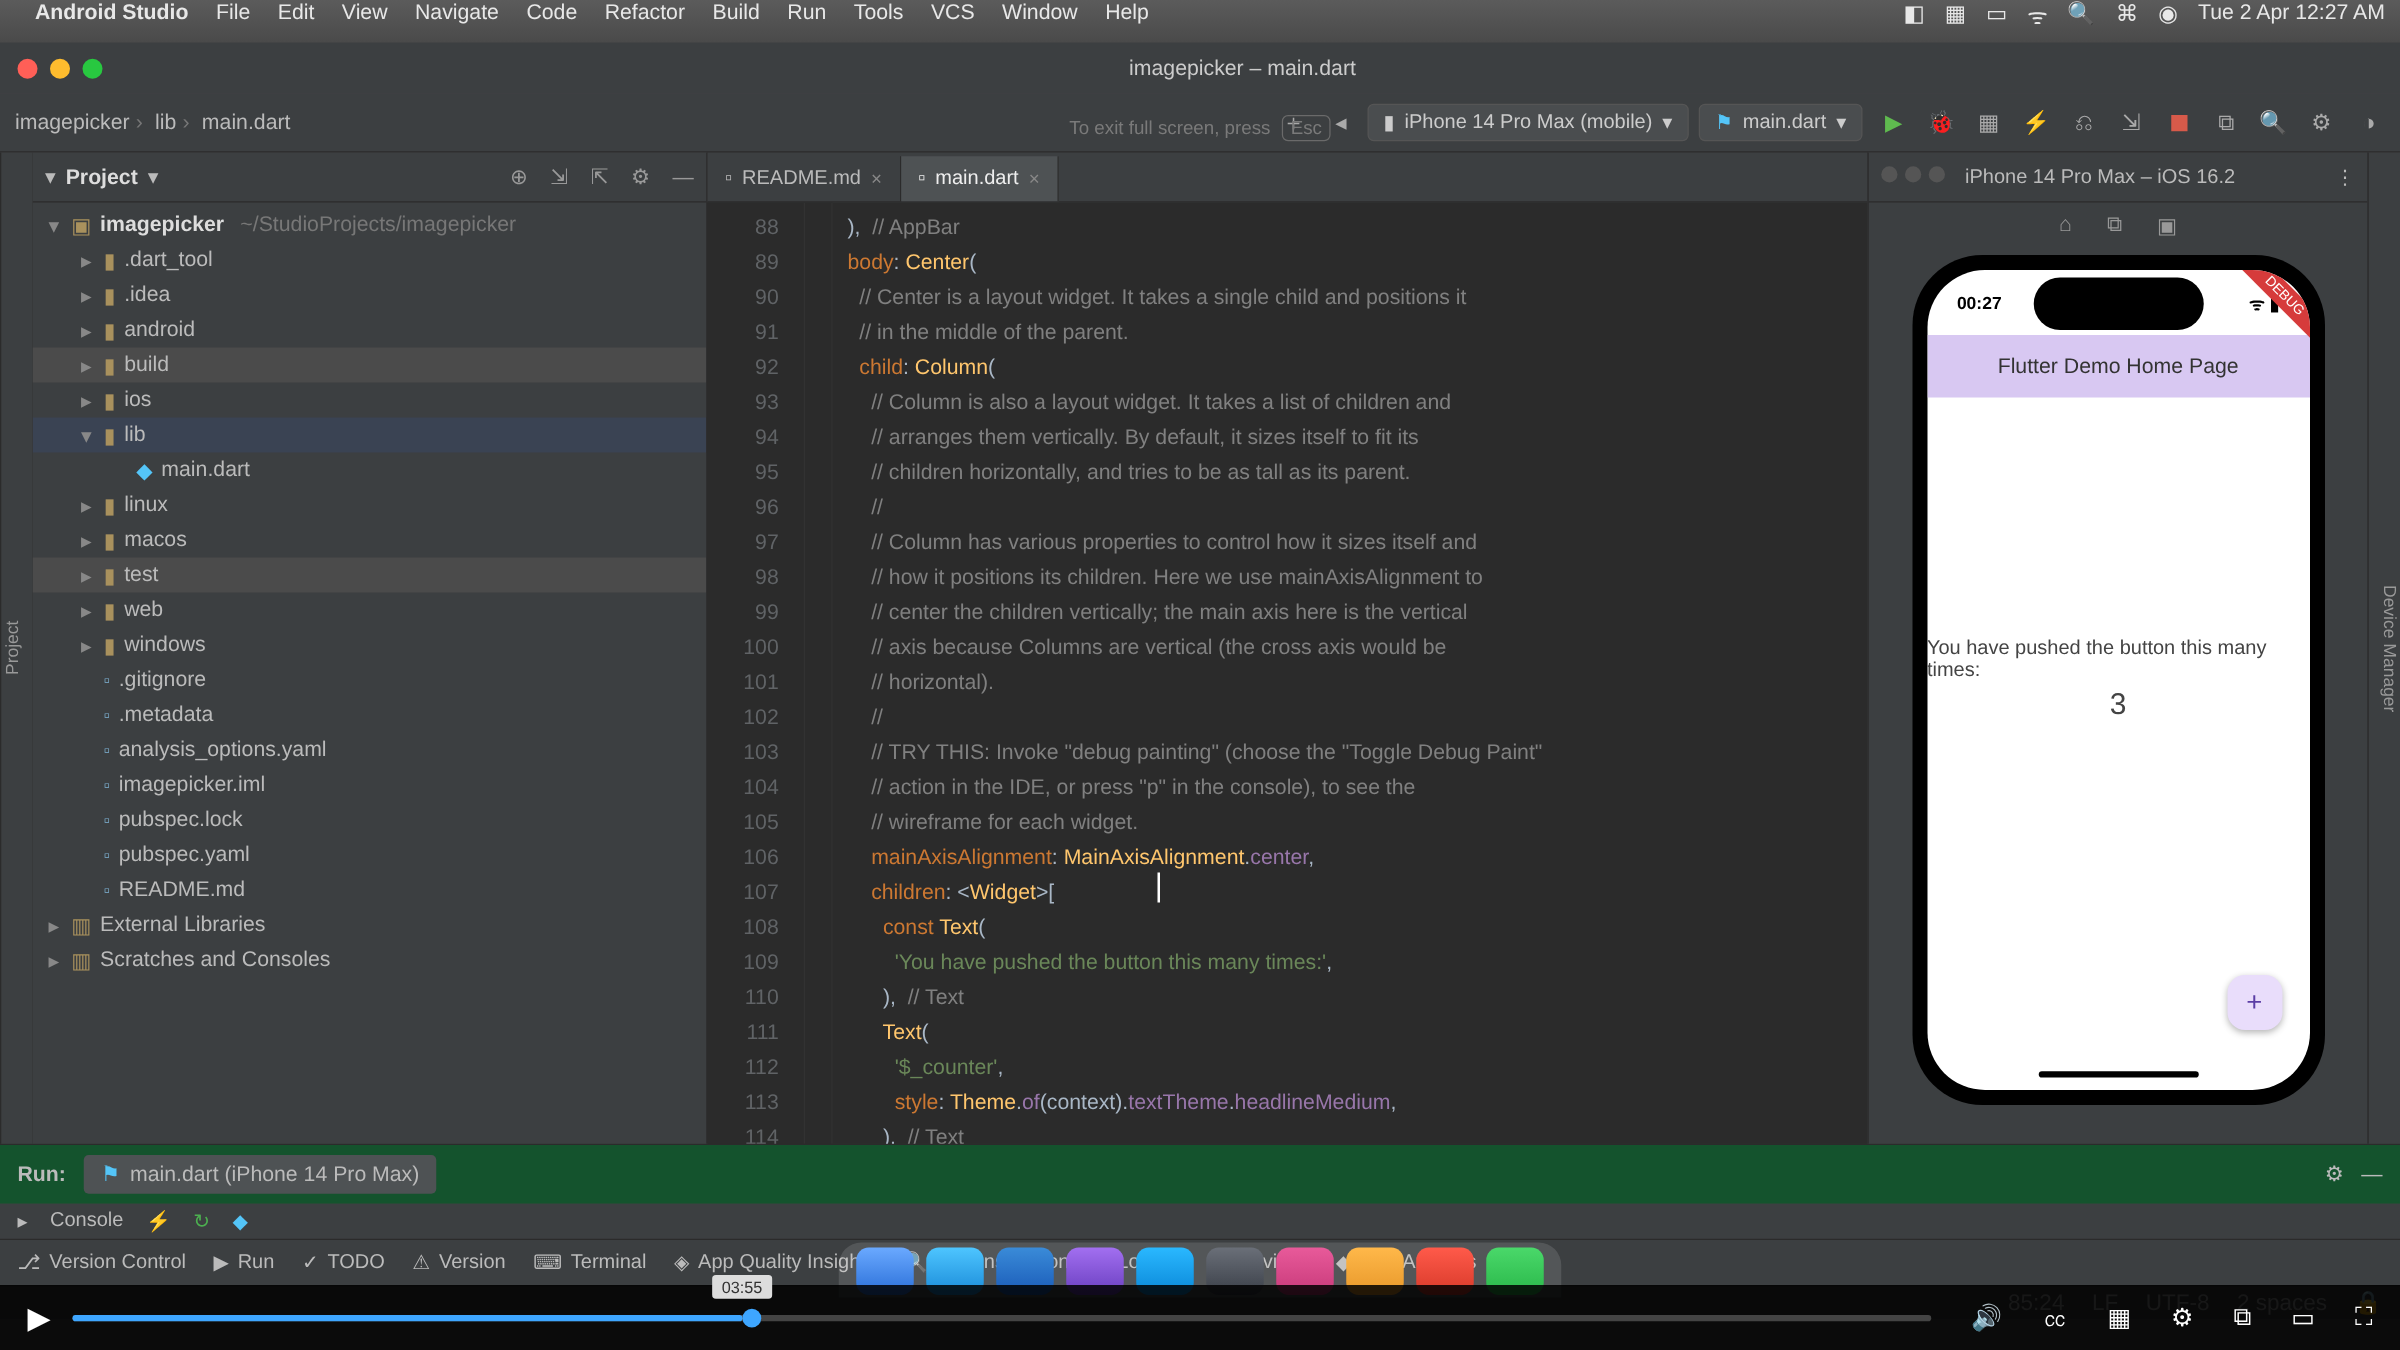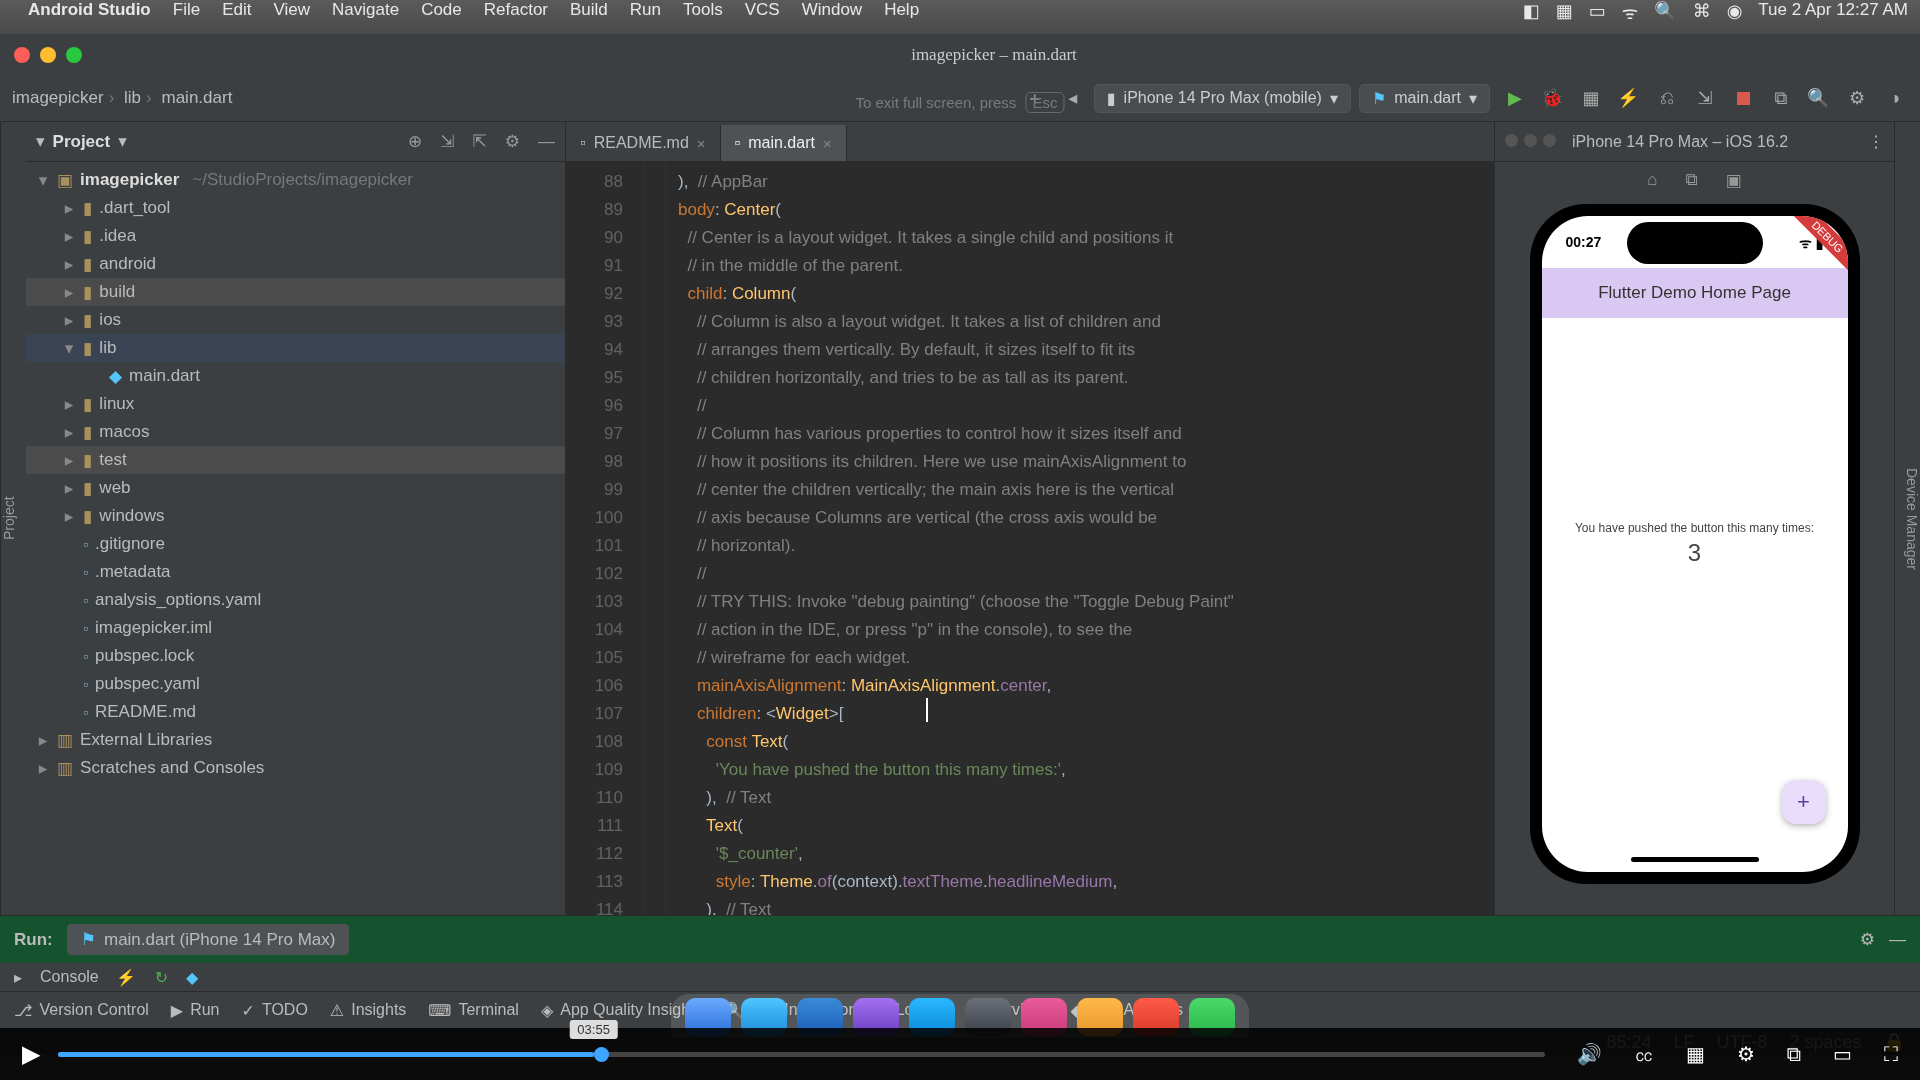--- a/index.html
+++ b/index.html
@@ -13,21 +13,21 @@
 .menubar .spacer { flex:1; }
 .menubar .tray-icon { margin-left:16px; font-size:18px; }
 .menubar .clock { margin-left:16px; }
 
 
 .window { position:relative; }
 .titlebar { height:41px; background:#3c3f41; display:flex; align-items:center; padding:0 14px; color:#bbb; font-size:17px; }
 .traffic { display:flex; gap:10px; }
 .traffic span { width:16px; height:16px; border-radius:50%; display:inline-block; }
 .tl-red{background:#ff5f57}.tl-yel{background:#febc2e}.tl-grn{background:#28c840}
-.titlebar .title { flex:1; text-align:center; color:#ccc;font-family:Liberation Serif, serif; }
+.titlebar .title { flex:1; text-align:center; color:#ccc; }
 .fullscreen-hint { position:absolute; left:50%; top:60px; transform:translateX(-50%); color:#7a7a7a; font-size:15px; }
 .fullscreen-hint .esc { border:1px solid #6a6a6a; border-radius:5px; padding:1px 6px; margin-left:5px; }
 
 
 .navrow { height:47px; background:#3c3f41; display:flex; align-items:center; padding:0 12px; color:#bbb; border-bottom:1px solid #2b2b2b; }
 .crumb { margin-right:8px; }
 .crumb .sep { color:#777; margin:0 5px; }
 .navrow .spacer { flex:1; }
 .pill { background:#4a4d4f; border:1px solid #555; border-radius:5px; padding:4px 12px; margin-left:8px; display:flex; align-items:center; gap:8px; color:#ccc; font-size:16px; }
 .toolbar-icon { width:26px; height:26px; margin-left:12px; display:inline-flex; align-items:center; justify-content:center; color:#aaa; font-size:18px; }
@@ -73,21 +73,21 @@
 .emu-head .traffic2 span{width:13px;height:13px;border-radius:50%;display:inline-block;margin-right:6px;background:#555;}
 .emu-tools { height:36px; display:flex; justify-content:center; gap:28px; color:#999; align-items:center; }
 .emu-body { flex:1; display:flex; align-items:flex-start; justify-content:center; padding-top:6px; }
 .phone { width:330px; height:680px; background:#000; border-radius:56px; padding:12px; position:relative; }
 .phone-inner { width:100%; height:100%; background:#fff; border-radius:46px; overflow:hidden; position:relative; }
 .notch { position:absolute; top:6px; left:50%; transform:translateX(-50%); width:136px; height:42px; background:#000; border-radius:22px; z-index:3; }
 .statusbar { height:52px; display:flex; align-items:center; justify-content:space-between; padding:0 24px; font-size:14px; font-weight:600; }
 .debug-banner { position:absolute; top:12px; right:-26px; background:#d63b3b; color:#fff; font-size:11px; padding:3px 26px; transform:rotate(45deg); z-index:4; }
 .appbar { height:50px; background:#d8c8f2; display:flex; align-items:center; justify-content:center; color:#333; font-size:17px; }
 .phone-content { position:absolute; top:0; left:0; right:0; bottom:0; display:flex; flex-direction:column; align-items:center; justify-content:center; color:#444; }
-.phone-content .msg { font-size:12px; }
+.phone-content .msg { font-size:16px; }
 .phone-content .counter { font-size:24px; margin-top:4px; }
 .fab { position:absolute; bottom:48px; right:22px; width:44px; height:44px; background:#e9ddfb; border-radius:14px; display:flex; align-items:center; justify-content:center; color:#5b3ea5; font-size:22px; box-shadow:0 2px 6px rgba(0,0,0,.3); }
 .home-ind { position:absolute; bottom:10px; left:50%; transform:translateX(-50%); width:128px; height:5px; background:#000; border-radius:3px; }
 
 
 .run-panel { height:48px; background:#14532d; border-top:1px solid #2b2b2b; display:flex; align-items:center; padding:0 14px; color:#bbb; gap:14px; }
 .run-panel .label { font-weight:600; }
 .run-tab { background:#4e5254; padding:5px 14px; border-radius:4px; display:flex; align-items:center; gap:8px; }
 .console-row { height:28px; background:#3c3f41; display:flex; align-items:center; padding:0 14px; color:#bbb; gap:18px; font-size:16px; }
 
@@ -430,21 +430,21 @@
       <div class="item">
         <span>▶</span>
         <span>Run</span>
       </div>
       <div class="item">
         <span>✓</span>
         <span>TODO</span>
       </div>
       <div class="item">
         <span>⚠</span>
-        <span>Insights</span>
+        <span>Version</span>
       </div>
       <div class="item">
         <span>⌨</span>
         <span>Terminal</span>
       </div>
       <div class="item">
         <span>◈</span>
         <span>App Quality Insights</span>
       </div>
       <div class="item">

